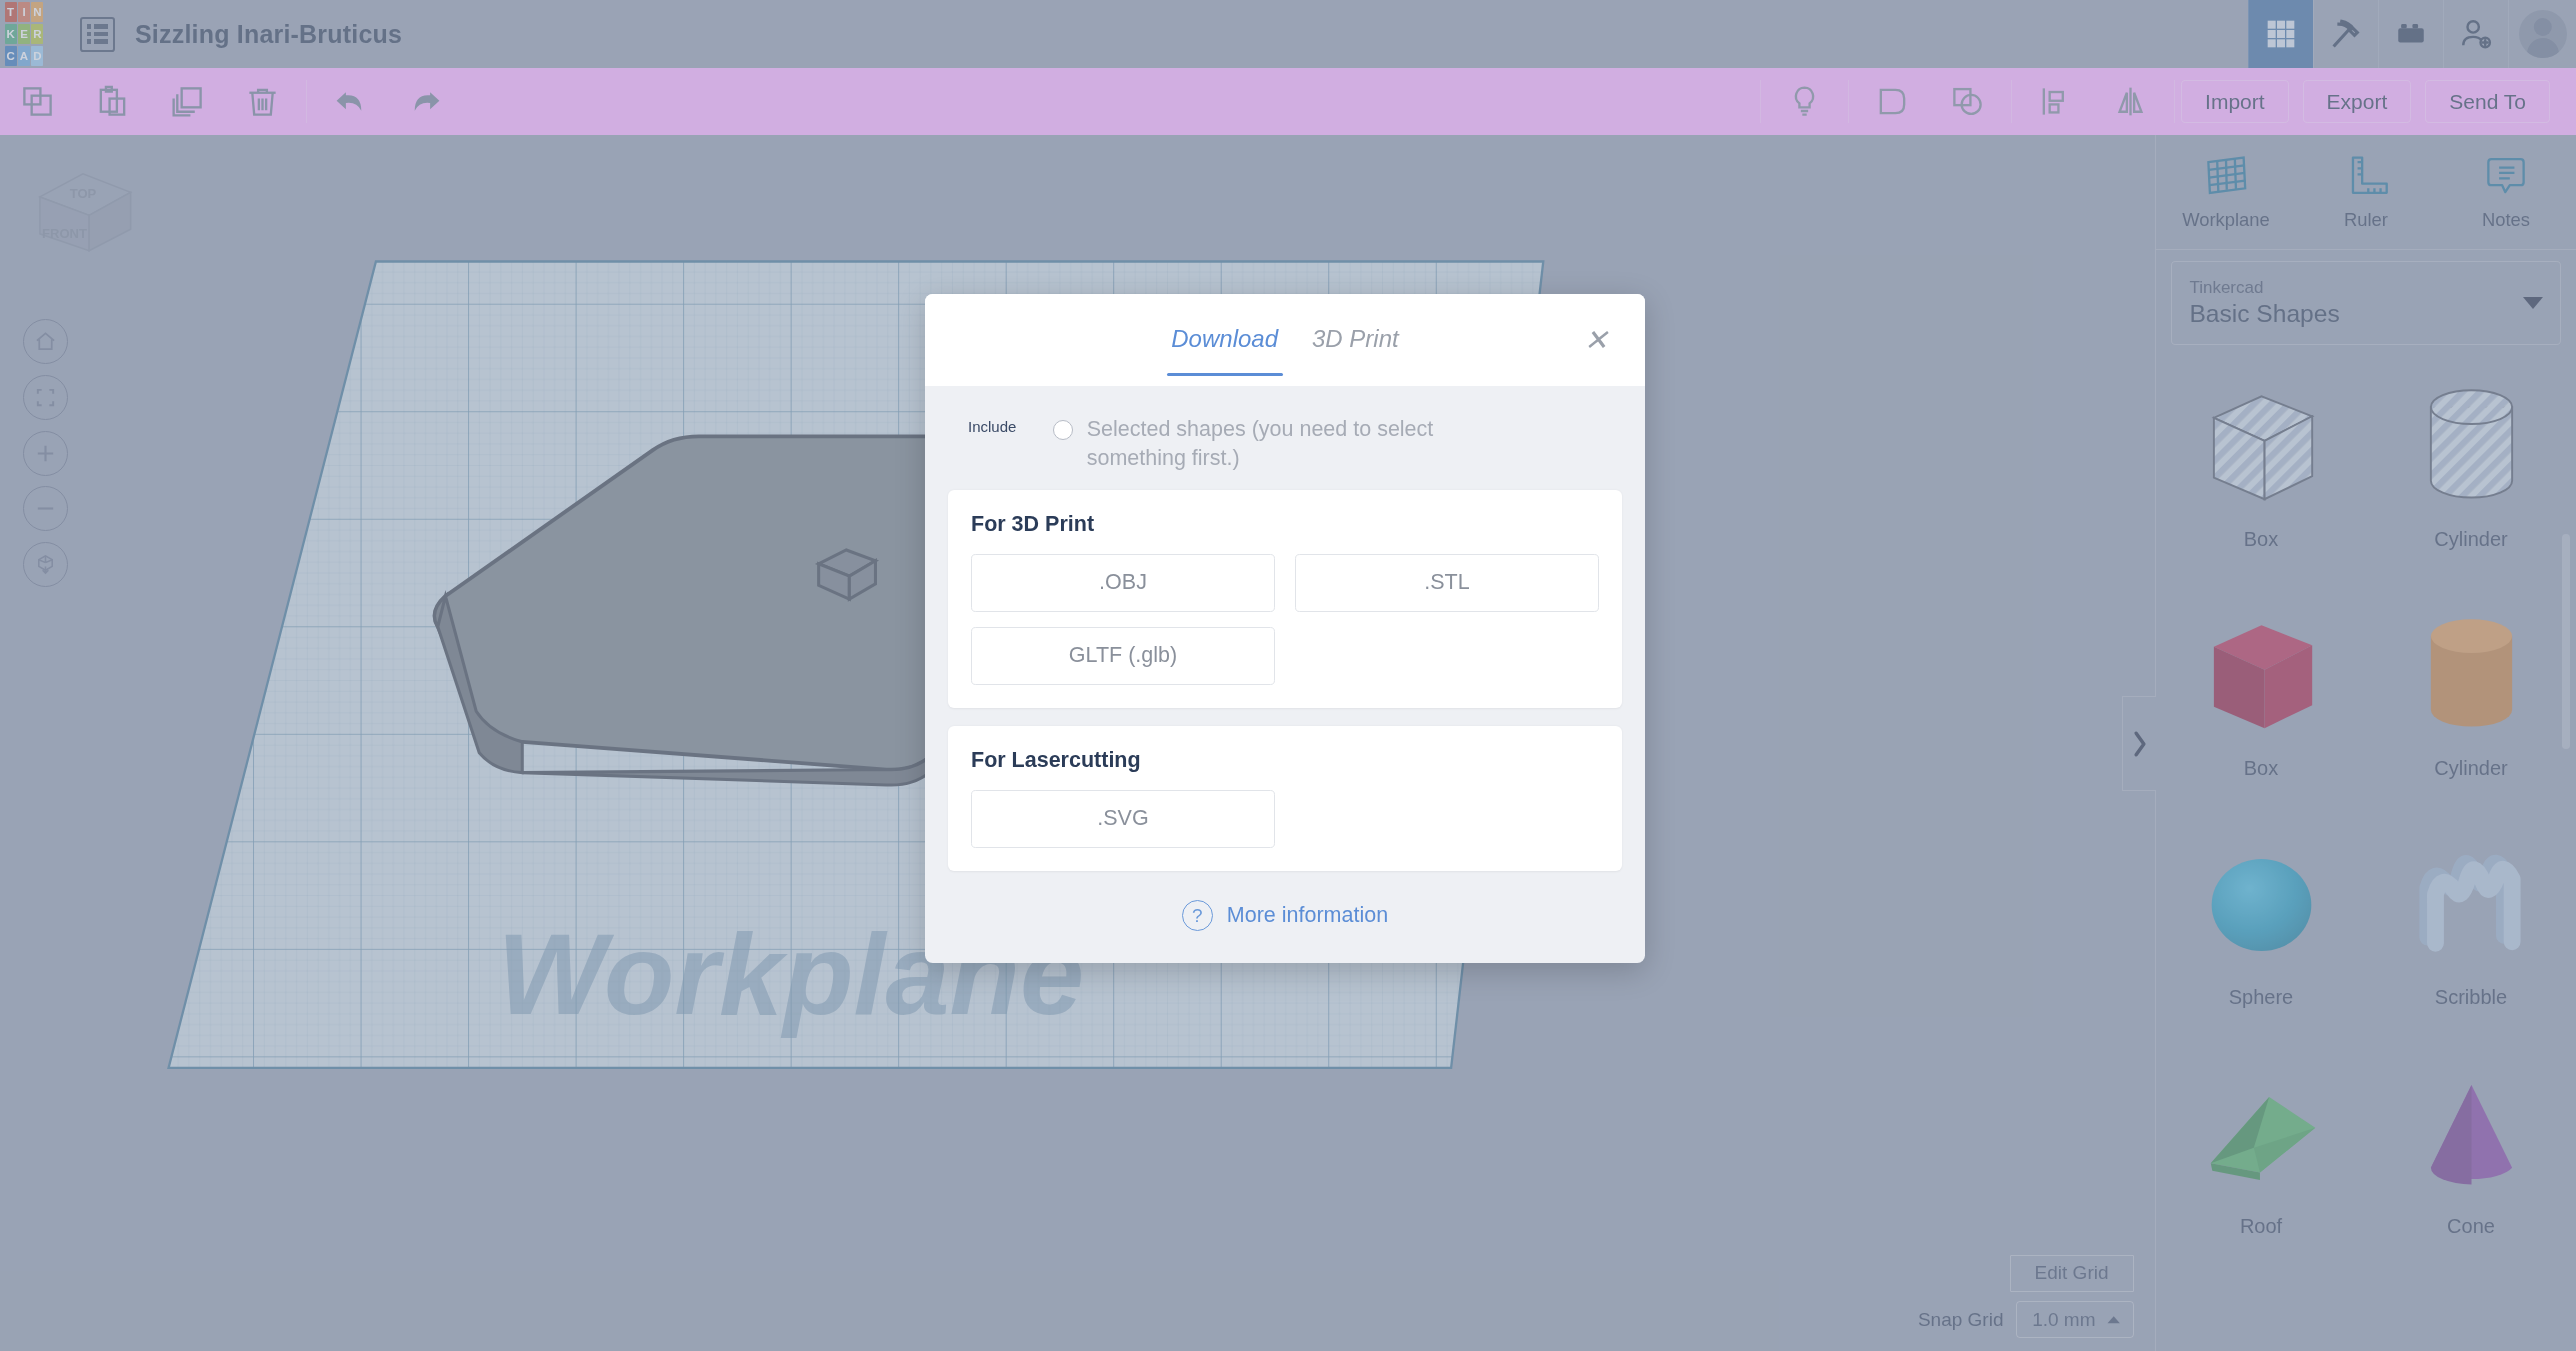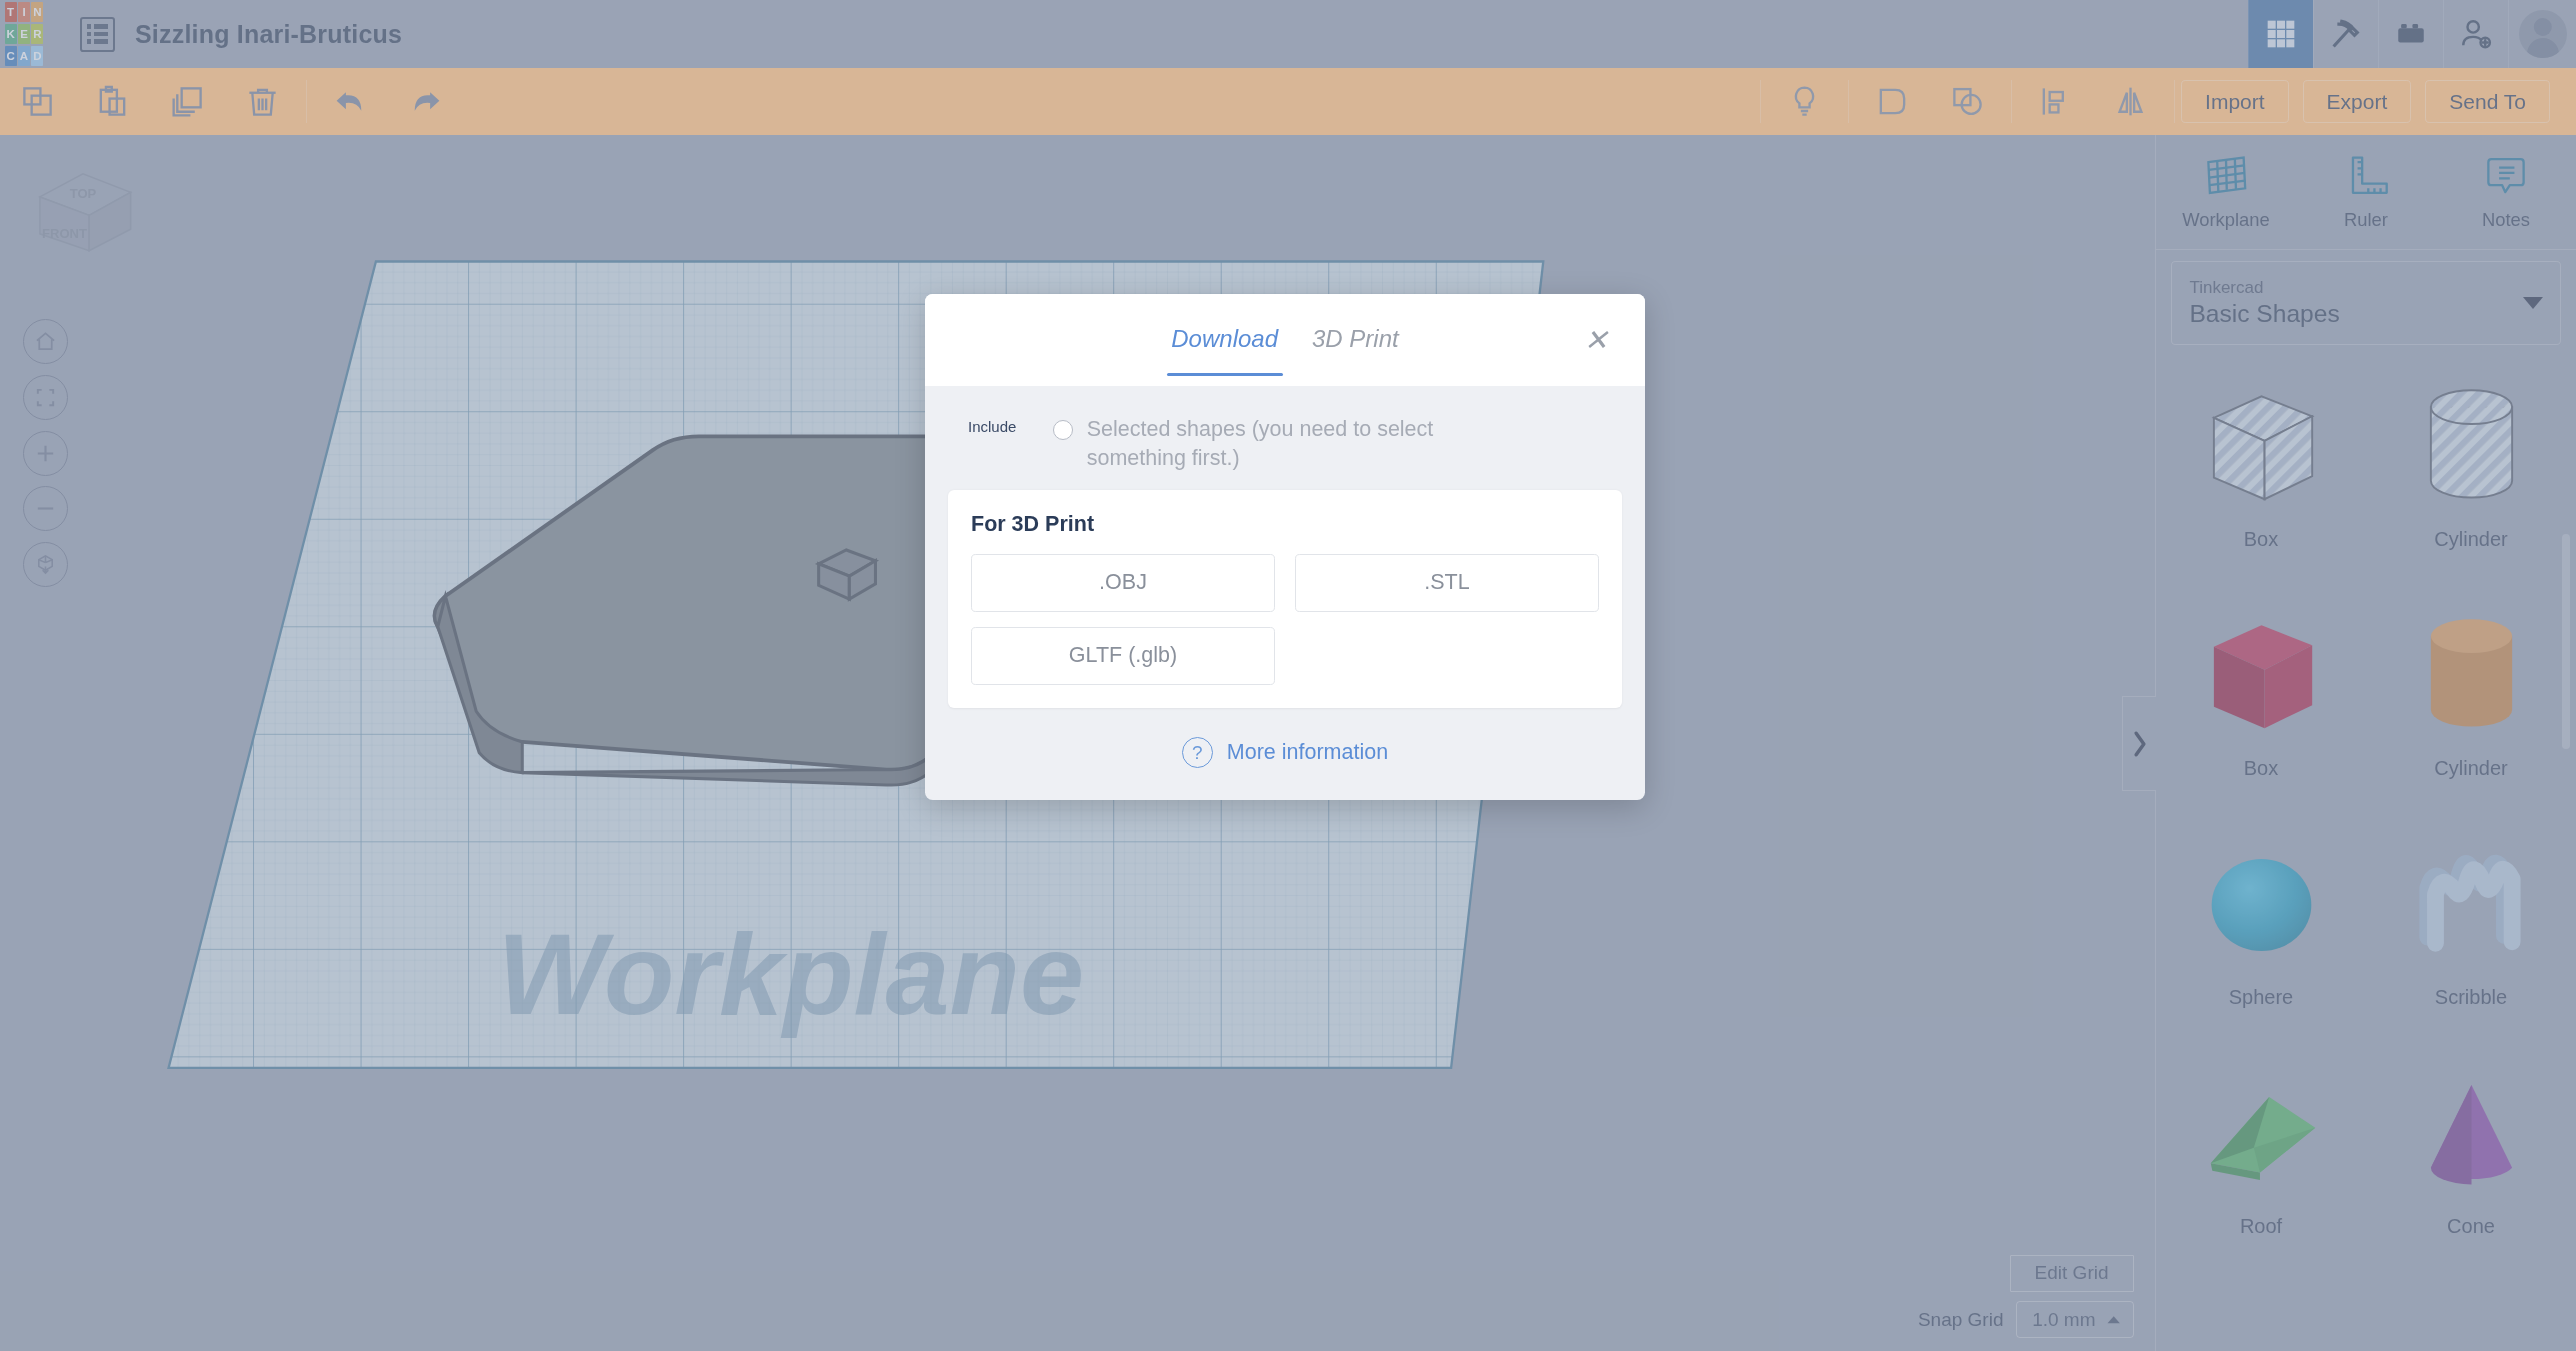--- a/index.html
+++ b/index.html
@@ -61,21 +61,21 @@
     border-radius:50%; background:#65738c; transform:translateX(-50%);
   }
   .avatar::after {
     content:""; position:absolute; left:50%; top:28px; width:32px; height:26px;
     border-radius:16px 16px 0 0; background:#65738c; transform:translateX(-50%);
   }
 
   
   .toolbar2 {
     position: absolute; left: 0; top: 68px; width: 2576px; height: 68px;
-    background: #fdba74; display: flex; align-items: center;
+    background: #f0abfc; display: flex; align-items: center;
     border-bottom: 0.8px solid rgba(255,255,255,.10);
   }
   .tool {
     width: 75px; height: 68px; display: flex; align-items: center; justify-content: center;
   }
   .vsep { width:0.8px; height:43px; background: rgba(255,255,255,.22); margin: 0 6.1px; }
   .pillbtn {
     height: 43px; padding: 0 23px; border: 0.8px solid rgba(255,255,255,.30);
     border-radius: 4.6px; display: flex; align-items: center; justify-content: center;
     font-size: 21px; color: #2f3f5b; margin-right: 14px; background: transparent;
@@ -653,20 +653,27 @@
         <div class="fmtrow">
           <div class="fmtbtn half">.OBJ</div>
           <div class="fmtbtn half">.STL</div>
         </div>
         <div class="fmtrow">
           <div class="fmtbtn half">GLTF (.glb)</div>
           <div style="flex:0 0 calc(50% - 10px)"></div>
         </div>
       </div>
 
+      <div class="card">
+        <h3>For Lasercutting</h3>
+        <div class="fmtrow">
+          <div class="fmtbtn half">.SVG</div>
+          <div style="flex:0 0 calc(50% - 10px)"></div>
+        </div>
+      </div>
 
       <div class="modal-foot">
         <div class="qmark">?</div>
         <div class="moreinfo">More information</div>
       </div>
     </div>
   </div>
 
 </div>
 

